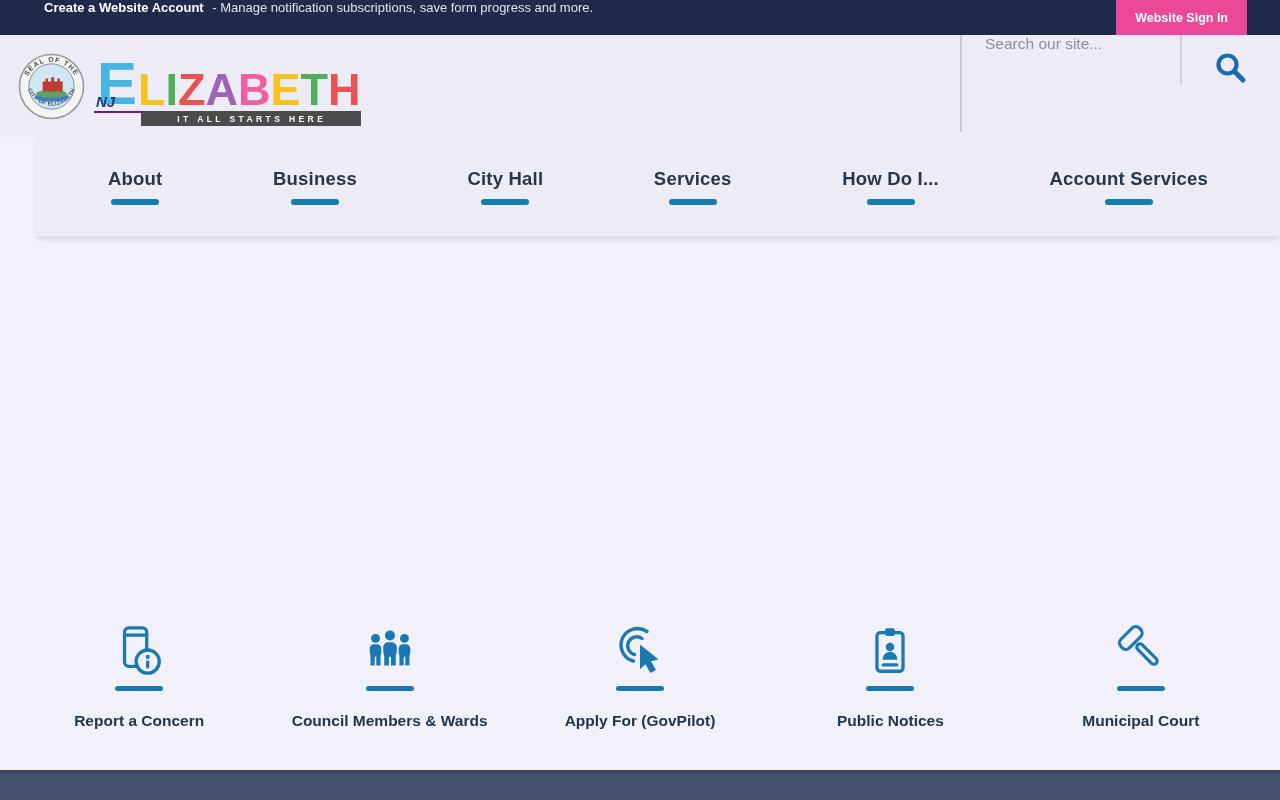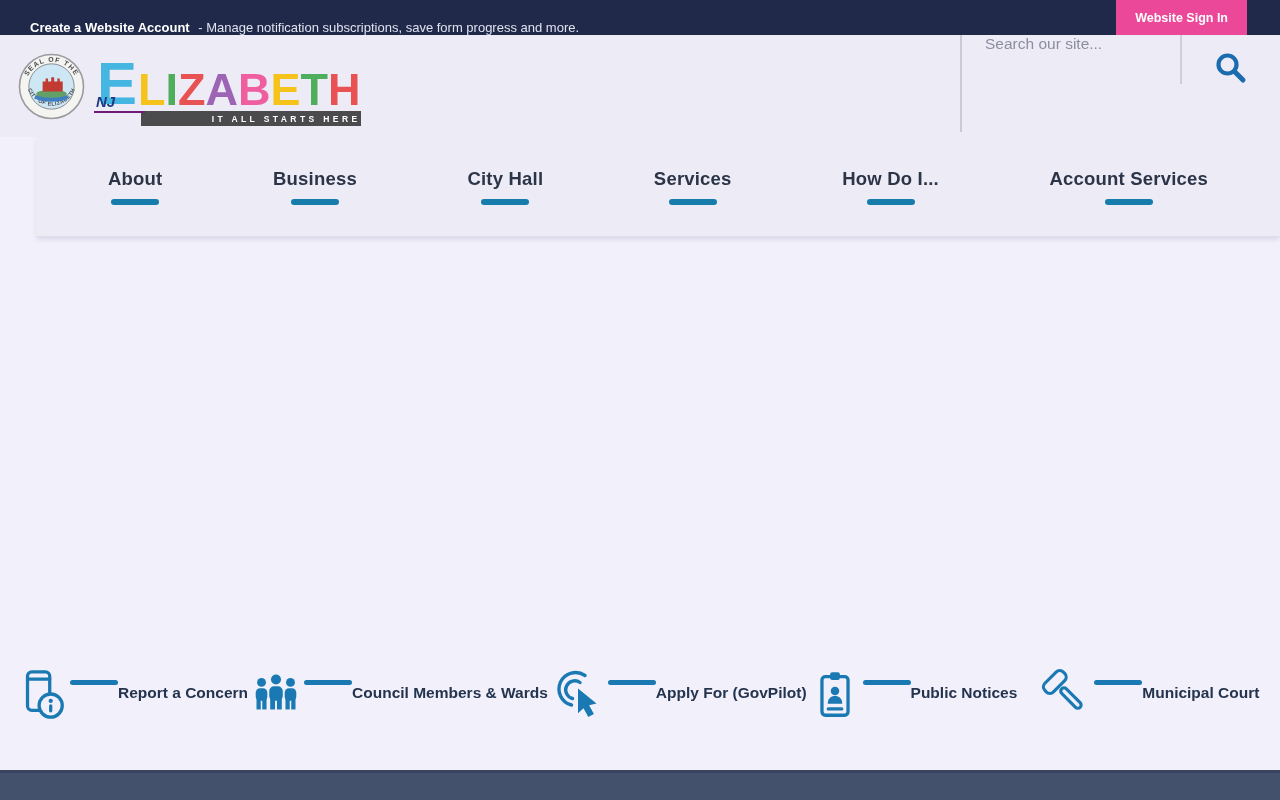--- a/index.html
+++ b/index.html
@@ -8,22 +8,22 @@
     font-family: "Liberation Sans", sans-serif;
     background: #f1f0fb;
     display: flex;
     flex-direction: column;
   }
 
   
   .topbar {
     height: 35px; flex: 0 0 35px;
     background: #20294a;
-    display: flex; align-items: flex-end;
-    padding-left: 30px;
+    display: flex; align-items: flex-start;
+    padding-left: 44px;
     position: relative;
   }
   .topbar-text { font-size: 13px; color: #dfe3ee; }
   .topbar-text .acct-link { color: #ffffff; font-weight: bold; cursor: pointer; }
   .topbar-text .acct-desc { margin-left: 5px; }
   .signin-btn {
     position: absolute; right: 33px; top: 0;
     height: 35px; padding: 0 19px;
     background: #ec4899; border: none; cursor: pointer;
     color: #ffffff; font-size: 12.5px; font-weight: bold;
@@ -40,21 +40,21 @@
   }
   .logo { display: flex; align-items: center; gap: 12px; cursor: pointer; }
   .logo-text { position: relative; height: 80px; display: flex; flex-direction: column; justify-content: flex-end; }
   .letters { display: flex; align-items: flex-end; line-height: 0.86; white-space: nowrap; }
   .letters span { font-weight: bold; font-size: 45px; letter-spacing: 0px; }
   .letters span.big-e { font-size: 60px; margin-right: 1px; }
   .tagline-bar {
     margin-left: 44px; margin-top: 1px;
     background: #4b4b4d; color: #ffffff;
     font-size: 8.5px; font-weight: bold; letter-spacing: 3.4px;
-    text-align: right; padding: 3px 0 2px 2px;
+    text-align: center; padding: 3px 0 2px 2px;
   }
   .nj {
     position: absolute; left: -3px; bottom: 13px;
     font-size: 15px; font-weight: bold; font-style: italic;
     color: #1d3a85; border-bottom: 2px solid #701a75;
     padding: 0 30px 1px 2px;
   }
 
   .search-zone { margin-left: auto; height: 100%; display: flex; align-items: flex-start; }
   .divider-tall { width: 2px; height: 97px; background: #c9c9d7; }
@@ -88,21 +88,21 @@
   
   .content {
     flex: 1 1 auto;
     background: #f1f0fb;
     display: flex; flex-direction: column; justify-content: flex-end;
   }
   .quick-links {
     width: 1252px; margin: 0 auto 40px;
     display: flex;
   }
-  .ql-item { flex: 1 1 0; display: flex; flex-direction: row; align-items: center; cursor: pointer; }
+  .ql-item { flex: 1 1 0; display: flex; flex-direction: column; align-items: center; cursor: pointer; }
   .ql-icon { height: 66px; display: flex; align-items: flex-end; justify-content: center; margin-bottom: 9px; }
   .ql-bar { width: 48px; height: 5px; border-radius: 2.5px; background: #1a79b3; margin-bottom: 21px; }
   .ql-label { font-size: 15.5px; font-weight: bold; color: #24344e; white-space: nowrap; }
 
   
   .footer {
     height: 30px; flex: 0 0 30px;
     background: #43516c;
     border-top: 3px solid #39455f;
   }

